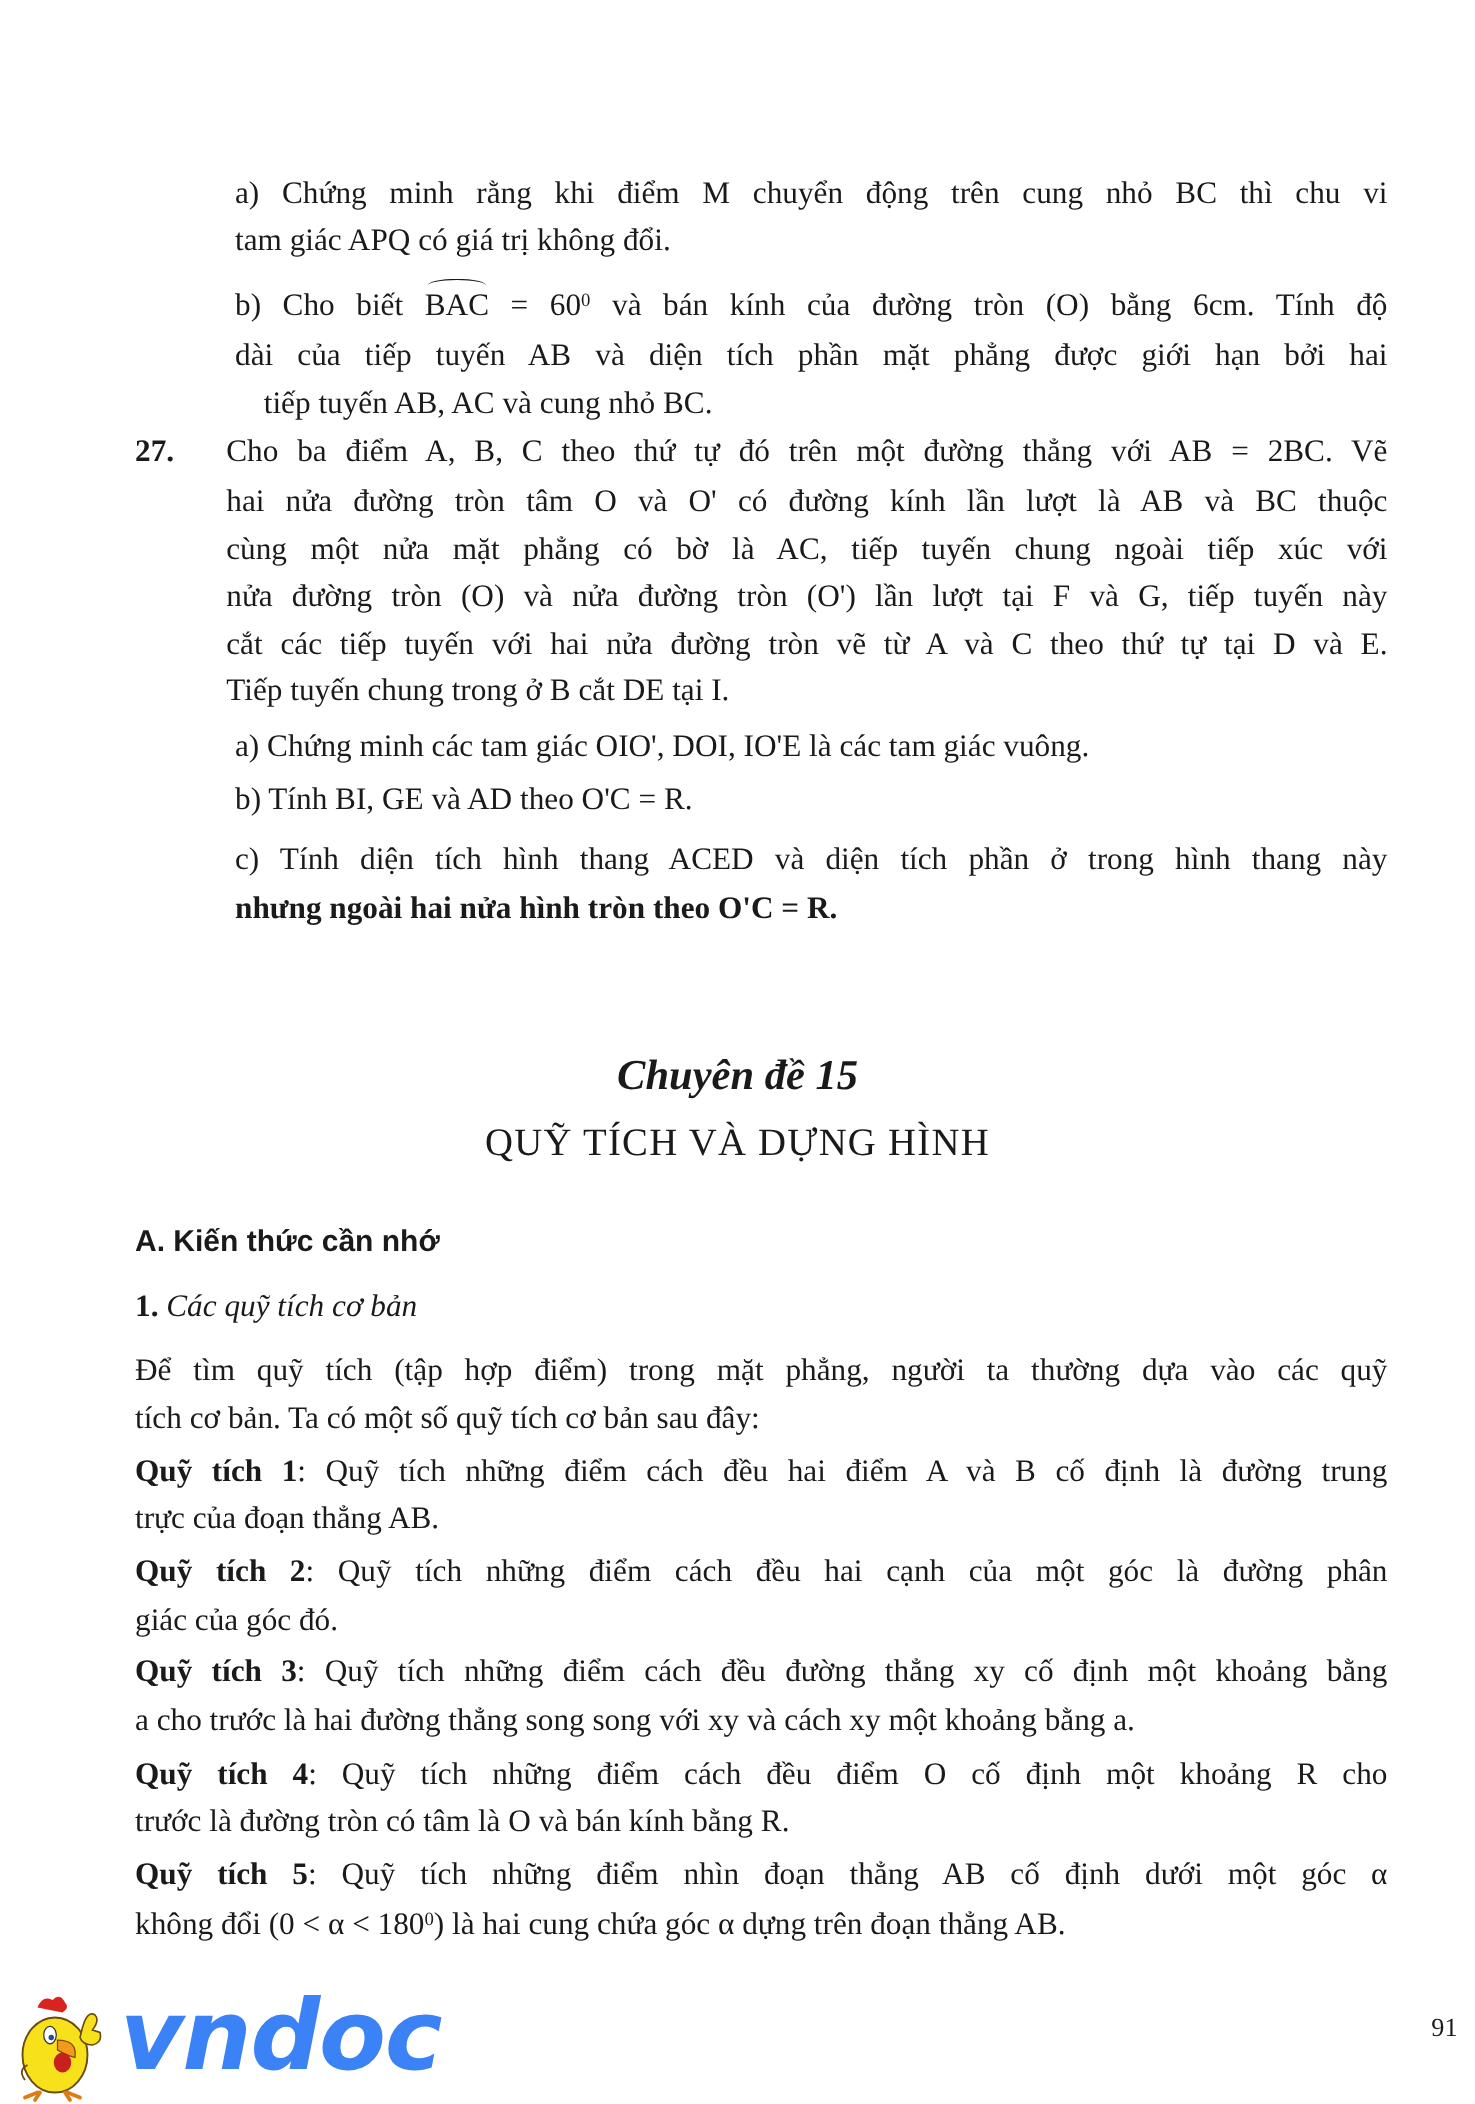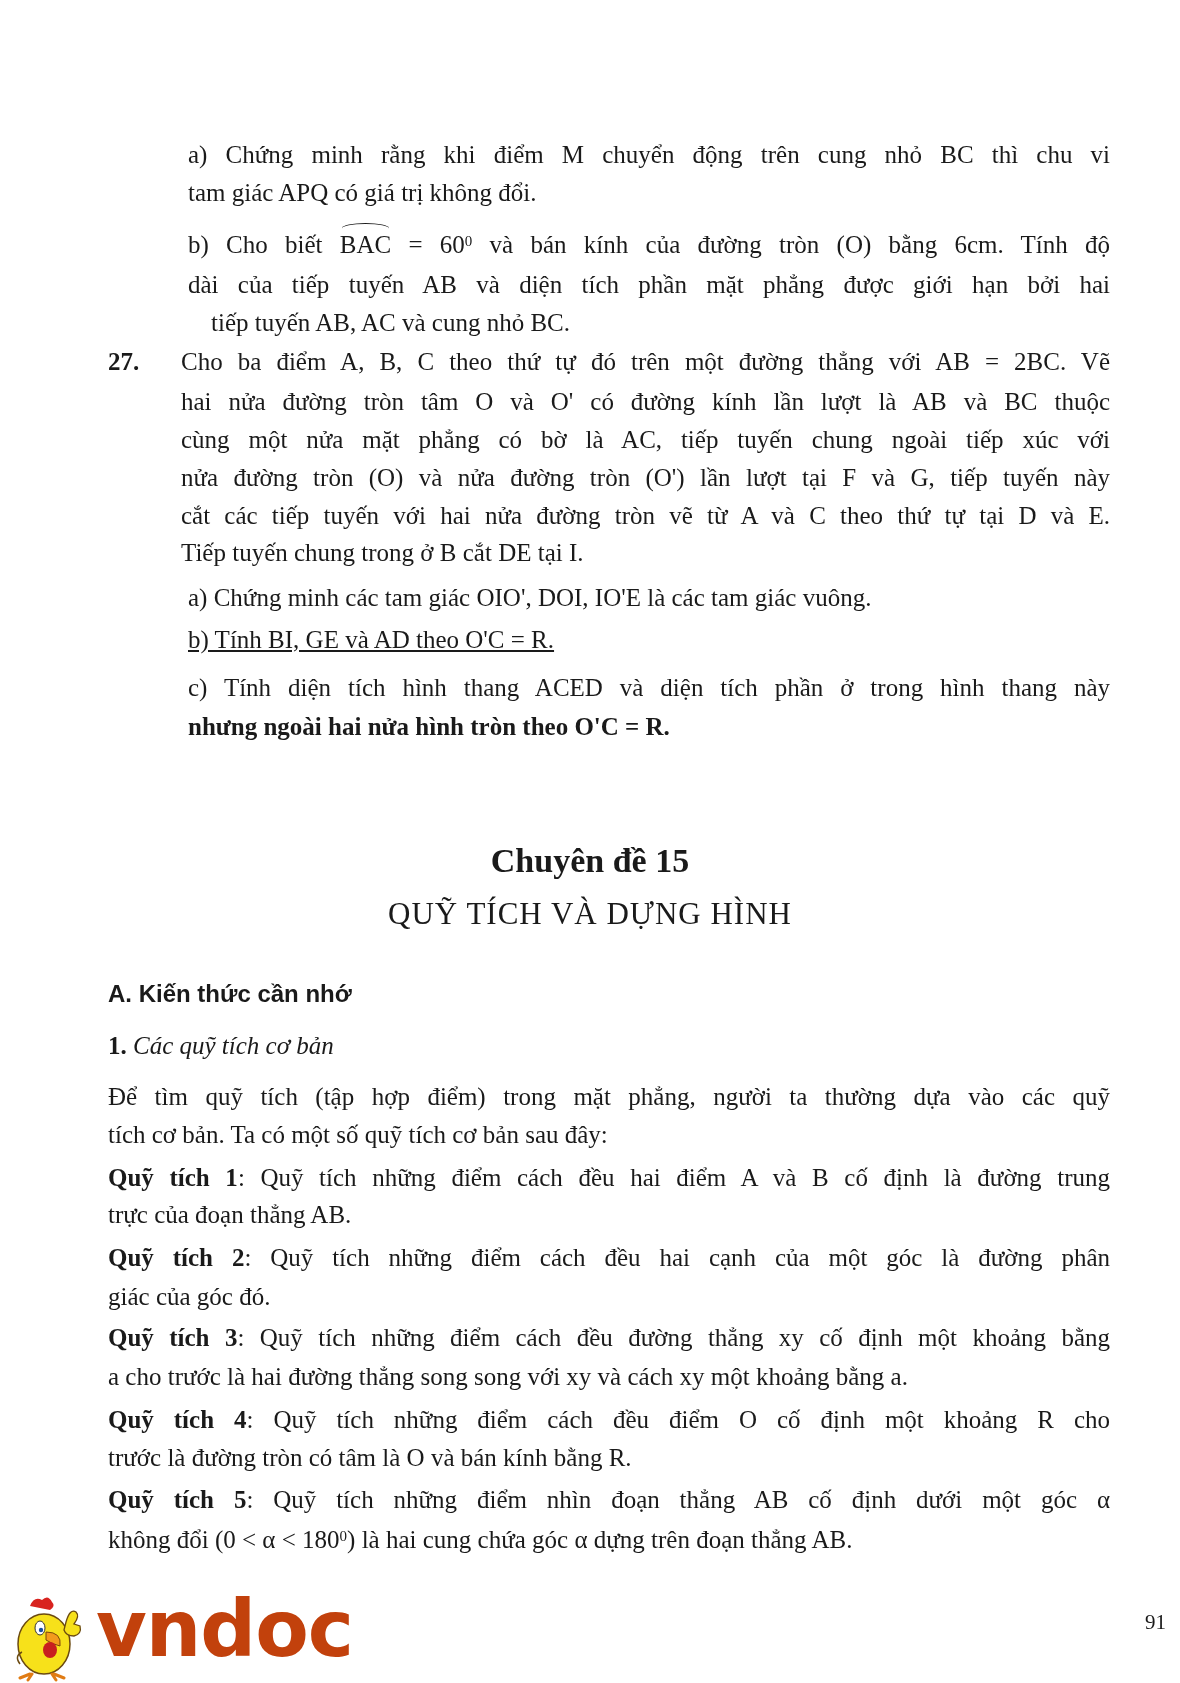--- a/index.html
+++ b/index.html
@@ -10,27 +10,27 @@
   .line { position:absolute; font-size:25px; line-height:30px; white-space:nowrap; }
   .just { text-align:justify; text-align-last:justify; }
   .num { font-weight:bold; }
   .it { font-style:italic; }
   .bi { font-weight:bold; }
   .arc { display:inline-block; position:relative; }
   .arc::before { content:""; position:absolute; left:2px; right:2px; top:-7px; height:10px;
     border-top:1.6px solid #1a1a1a; border-radius:50% 50% 0 0; }
   sup { font-size:15px; vertical-align:top; position:relative; top:-4px; }
   .chapter { position:absolute; left:0; width:1180px; text-align:center; }
-  .ch-sub { top:842px; font-size:34px; font-weight:bold; }
+  .ch-sub { top:842px; font-size:34px; font-style:italic; font-weight:bold; }
   .ch-title { top:896px; font-size:31px; font-weight:normal; letter-spacing:1px; }
   .sec-head { position:absolute; left:108px; top:980px; font-family:"Liberation Sans","DejaVu Sans",sans-serif;
     font-weight:bold; font-size:24px; }
   .logo { position:absolute; left:8px; top:1592px; width:330px; height:90px; }
   .logo-text { position:absolute; left:88px; top:-8px; font-family:"DejaVu Sans","Liberation Sans",sans-serif;
-    font-weight:bold; font-size:78px; color:#c2410c; letter-spacing:-1px; }
+    font-weight:bold; font-size:78px; color:#3b82f6; letter-spacing:-1px;font-style:italic; }
   .page-num { position:absolute; left:1145px; top:1610px; font-size:21px; }
 </style>
 </head>
 <body>
 
 <div class="line just" style="left:188px; top:140px; width:922px;">a) Chứng minh rằng khi điểm M chuyển động trên cung nhỏ BC thì chu vi</div>
 <div class="line" style="left:188px; top:178px;">tam giác APQ có giá trị không đổi.</div>
 
 <div class="line just" style="left:188px; top:230px; width:922px;">
   <span>b) Cho biết</span>
@@ -42,21 +42,21 @@
 
 <div class="line num" style="left:108px; top:347px;">27.</div>
 <div class="line just" style="left:181px; top:347px; width:929px;">Cho ba điểm A, B, C theo thứ tự đó trên một đường thẳng với AB = 2BC. Vẽ</div>
 <div class="line just" style="left:181px; top:387px; width:929px;">hai nửa đường tròn tâm O và O' có đường kính lần lượt là AB và BC thuộc</div>
 <div class="line just" style="left:181px; top:425px; width:929px;">cùng một nửa mặt phẳng có bờ là AC, tiếp tuyến chung ngoài tiếp xúc với</div>
 <div class="line just" style="left:181px; top:463px; width:929px;">nửa đường tròn (O) và nửa đường tròn (O') lần lượt tại F và G, tiếp tuyến này</div>
 <div class="line just" style="left:181px; top:501px; width:929px;">cắt các tiếp tuyến với hai nửa đường tròn vẽ từ A và C theo thứ tự tại D và E.</div>
 <div class="line" style="left:181px; top:538px;">Tiếp tuyến chung trong ở B cắt DE tại I.</div>
 
 <div class="line" style="left:188px; top:583px;">a) Chứng minh các tam giác OIO', DOI, IO'E là các tam giác vuông.</div>
-<div class="line" style="left:188px; top:625px;text-decoration:underline;">b) Tính BI, GE và AD theo O'C = R.</div>
+<div class="line" style="left:188px; top:625px;">b) Tính BI, GE và AD theo O'C = R.</div>
 <div class="line just" style="left:188px; top:673px; width:922px;">c) Tính diện tích hình thang ACED và diện tích phần ở trong hình thang này</div>
 <div class="line" style="left:188px; top:712px;font-weight:bold;">nhưng ngoài hai nửa hình tròn theo O'C = R.</div>
 
 <div class="chapter ch-sub">Chuyên đề 15</div>
 <div class="chapter ch-title">QUỸ TÍCH VÀ DỰNG HÌNH</div>
 
 <div class="sec-head">A. Kiến thức cần nhớ</div>
 <div class="line" style="left:108px; top:1031px;">
   <span class="num">1.</span>
   <span class="it">Các quỹ tích cơ bản</span>

